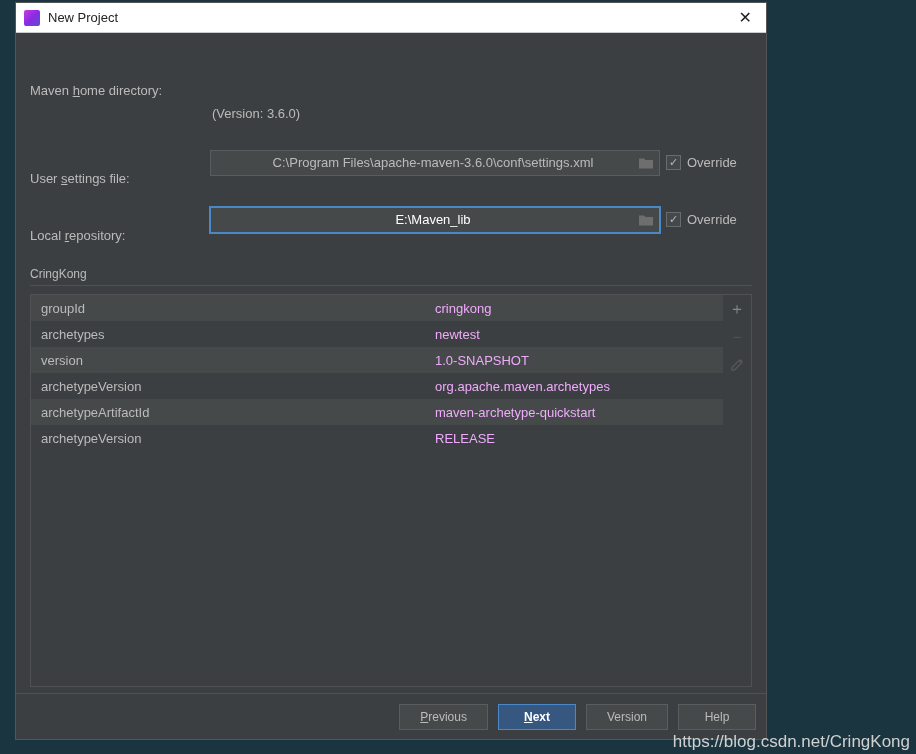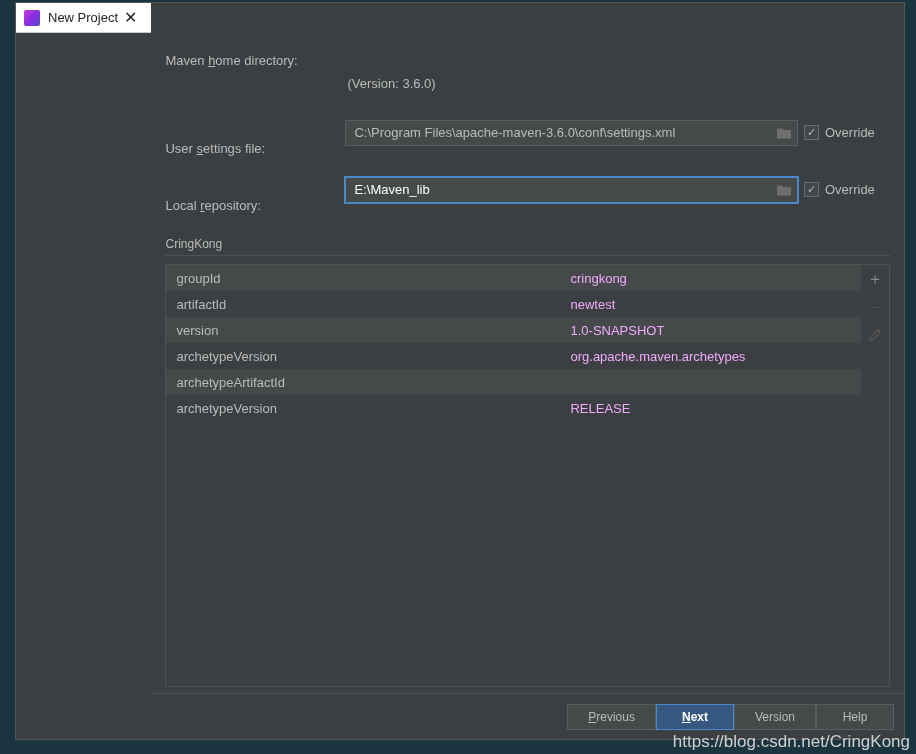--- a/index.html
+++ b/index.html
@@ -3,26 +3,26 @@
 <meta charset="utf-8">
 <style>
   * { box-sizing: border-box; margin: 0; padding: 0; font-family: "Segoe UI", Arial, sans-serif; }
   body { background: #1a3540; width: 916px; height: 754px; overflow: hidden; position: relative; }
   .outer-frame { position: absolute; left: 0; top: 0; width: 916px; height: 754px; }
   .gutter { position: absolute; left: 0; top: 30px; width: 15px; height: 720px; color: #5a7580; font-size: 10px; padding-top: 10px; text-align: center; }
   .dialog {
     position: absolute;
     left: 15px;
     top: 2px;
-    width: 890px;
+    width: 752px;
     height: 738px;
     background: #3c3f41;
     border: 1px solid #555;
     display: flex;
-    flex-direction: row;
+    flex-direction: column;
   }
   .titlebar {
     height: 30px;
     background: #fff;
     display: flex;
     align-items: center;
     padding: 0 8px;
     border-bottom: 1px solid #ccc;
   }
   .titlebar-icon {
@@ -60,21 +60,21 @@
     width: 26px; height: 26px;
     background: #45494a;
     border: 1px solid #5a5d5f;
     color: #bbbbbb;
     display: flex; align-items: center; justify-content: center;
     cursor: pointer;
     font-size: 12px;
   }
   .version-text { color: #bbbbbb; font-size: 13px; padding-left: 0px; margin-bottom: 18px; margin-top: -2px; }
   .input-with-icon { flex: 1; display: flex; position: relative; }
-  .input-with-icon input { flex: 1; padding-right: 12px; }
+  .input-with-icon input { flex: 1; padding-right: 12px; text-align: center; }
   .folder-icon {
     position: absolute; right: 6px; top: 50%; transform: translateY(-50%);
     width: 16px; height: 13px;
     cursor: pointer;
   }
   .folder-svg { fill: #6e6e6e; }
   .focused {
     border: 1px solid #4a88c7;
     box-shadow: 0 0 0 1px #4a88c7;
     background: #45494a;
@@ -114,20 +114,21 @@
   }
   .tool-btn { width: 20px; height: 20px; color: #888; font-size: 16px; display: flex; align-items: center; justify-content: center; cursor: pointer; }
   .tool-btn.dim { color: #555; }
   .buttons-row {
     height: 46px;
     border-top: 1px solid #515151;
     display: flex;
     align-items: center;
     justify-content: flex-end;
     padding: 0 10px;
+    gap: 10px;
     margin: 0 -14px -8px -14px;
   }
   .btn {
     height: 26px;
     padding: 0 20px;
     background: #45494a;
     border: 1px solid #5a5d5f;
     color: #bbbbbb;
     font-size: 12px;
     cursor: pointer;
@@ -209,33 +210,34 @@
       <div class="section-title">CringKong</div>
       <hr class="section-divider">
 
       <div class="table-wrap">
         <div class="table-body" id="props-body">
             <div class="table-row">
               <div class="cell-key">groupId</div>
               <div class="cell-val">cringkong</div>
             </div>
             <div class="table-row">
-              <div class="cell-key">artifactId</div>
+              <div class="cell-key">archetypes</div>
               <div class="cell-val">newtest</div>
             </div>
             <div class="table-row">
               <div class="cell-key">version</div>
               <div class="cell-val">1.0-SNAPSHOT</div>
             </div>
             <div class="table-row">
               <div class="cell-key">archetypeVersion</div>
               <div class="cell-val">org.apache.maven.archetypes</div>
             </div>
             <div class="table-row">
               <div class="cell-key">archetypeArtifactId</div>
+              <div class="cell-val">maven-archetype-quickstart</div>
             </div>
             <div class="table-row">
               <div class="cell-key">archetypeVersion</div>
               <div class="cell-val">RELEASE</div>
             </div>
           </div>
         <div class="table-tools">
           <div class="tool-btn">＋</div>
           <div class="tool-btn dim">－</div>
           <div class="tool-btn dim">

